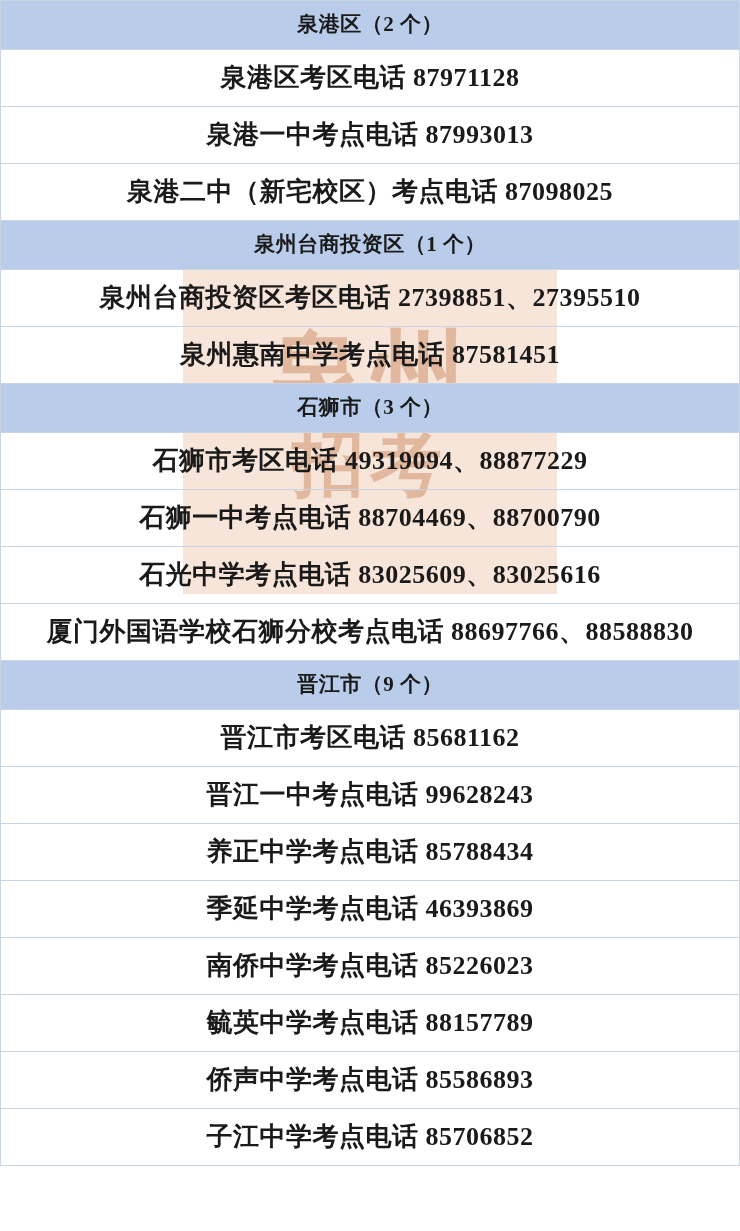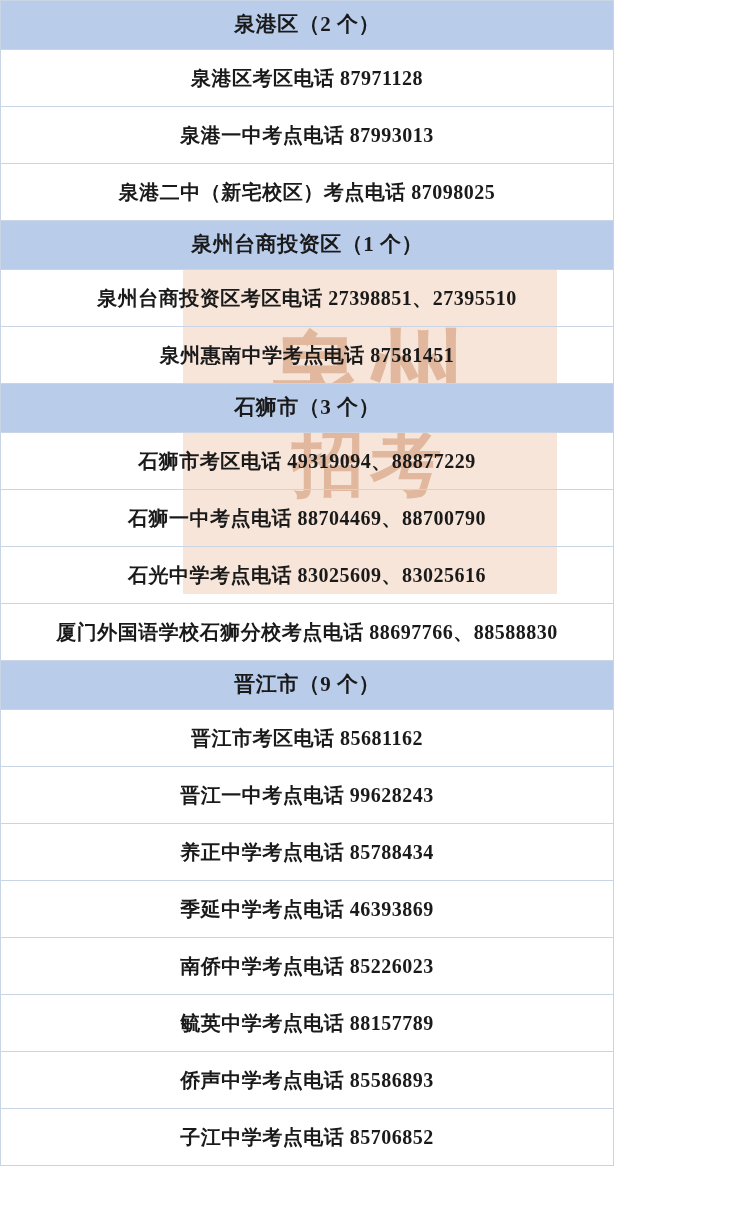--- a/index.html
+++ b/index.html
@@ -14,32 +14,32 @@
     position: relative;
     overflow: hidden;
   }
   .sheet {
     position: relative;
     width: 740px;
     height: 1231px;
     box-sizing: border-box;
   }
   table.phone-table {
-    width: 614px;
+    width: 740px;
     border-collapse: collapse;
     table-layout: fixed;
     position: relative;
     z-index: 2;
   }
   table.phone-table td {
     border: 1px solid #c9d4e4;
     text-align: center;
     vertical-align: middle;
     padding: 0;
-    font-size: 20px;
+    font-size: 26px;
     color: #1a1a1a;
     line-height: 1.2;
     letter-spacing: 0.5px;
   }
   tr.header-row td {
     background: #b9ccea;
     font-weight: bold;
     height: 48px;
     font-size: 21px;
   }

